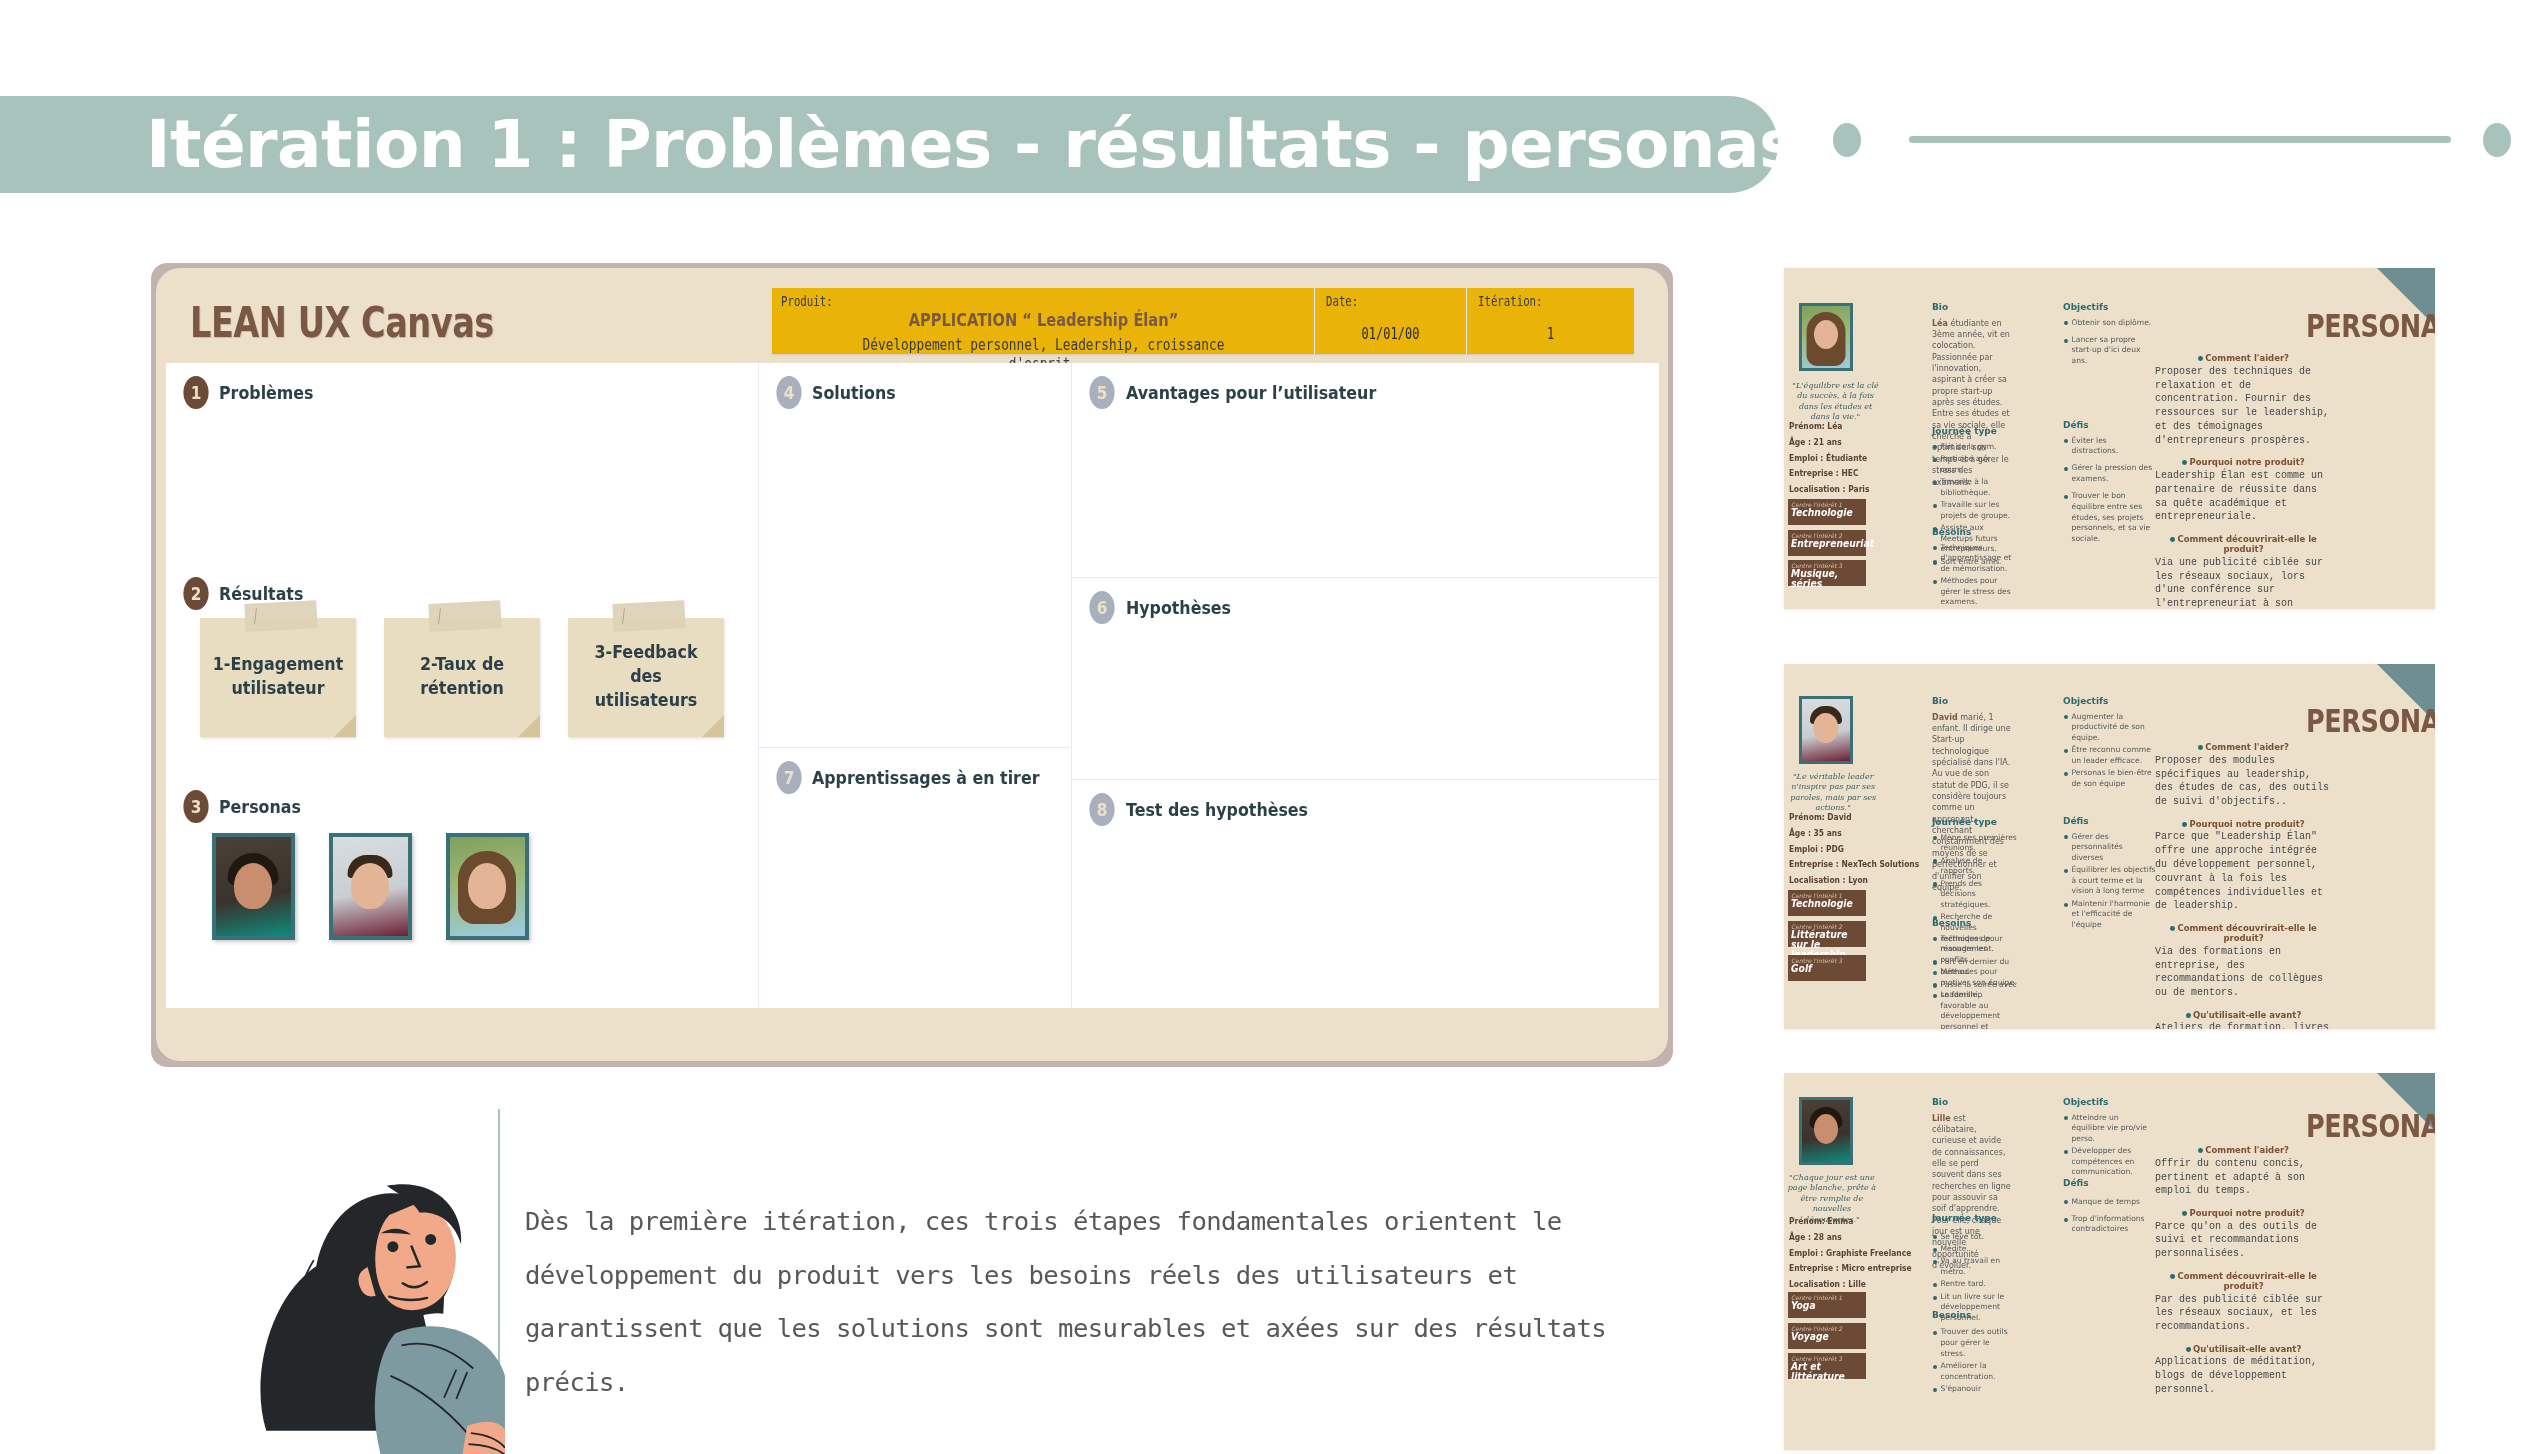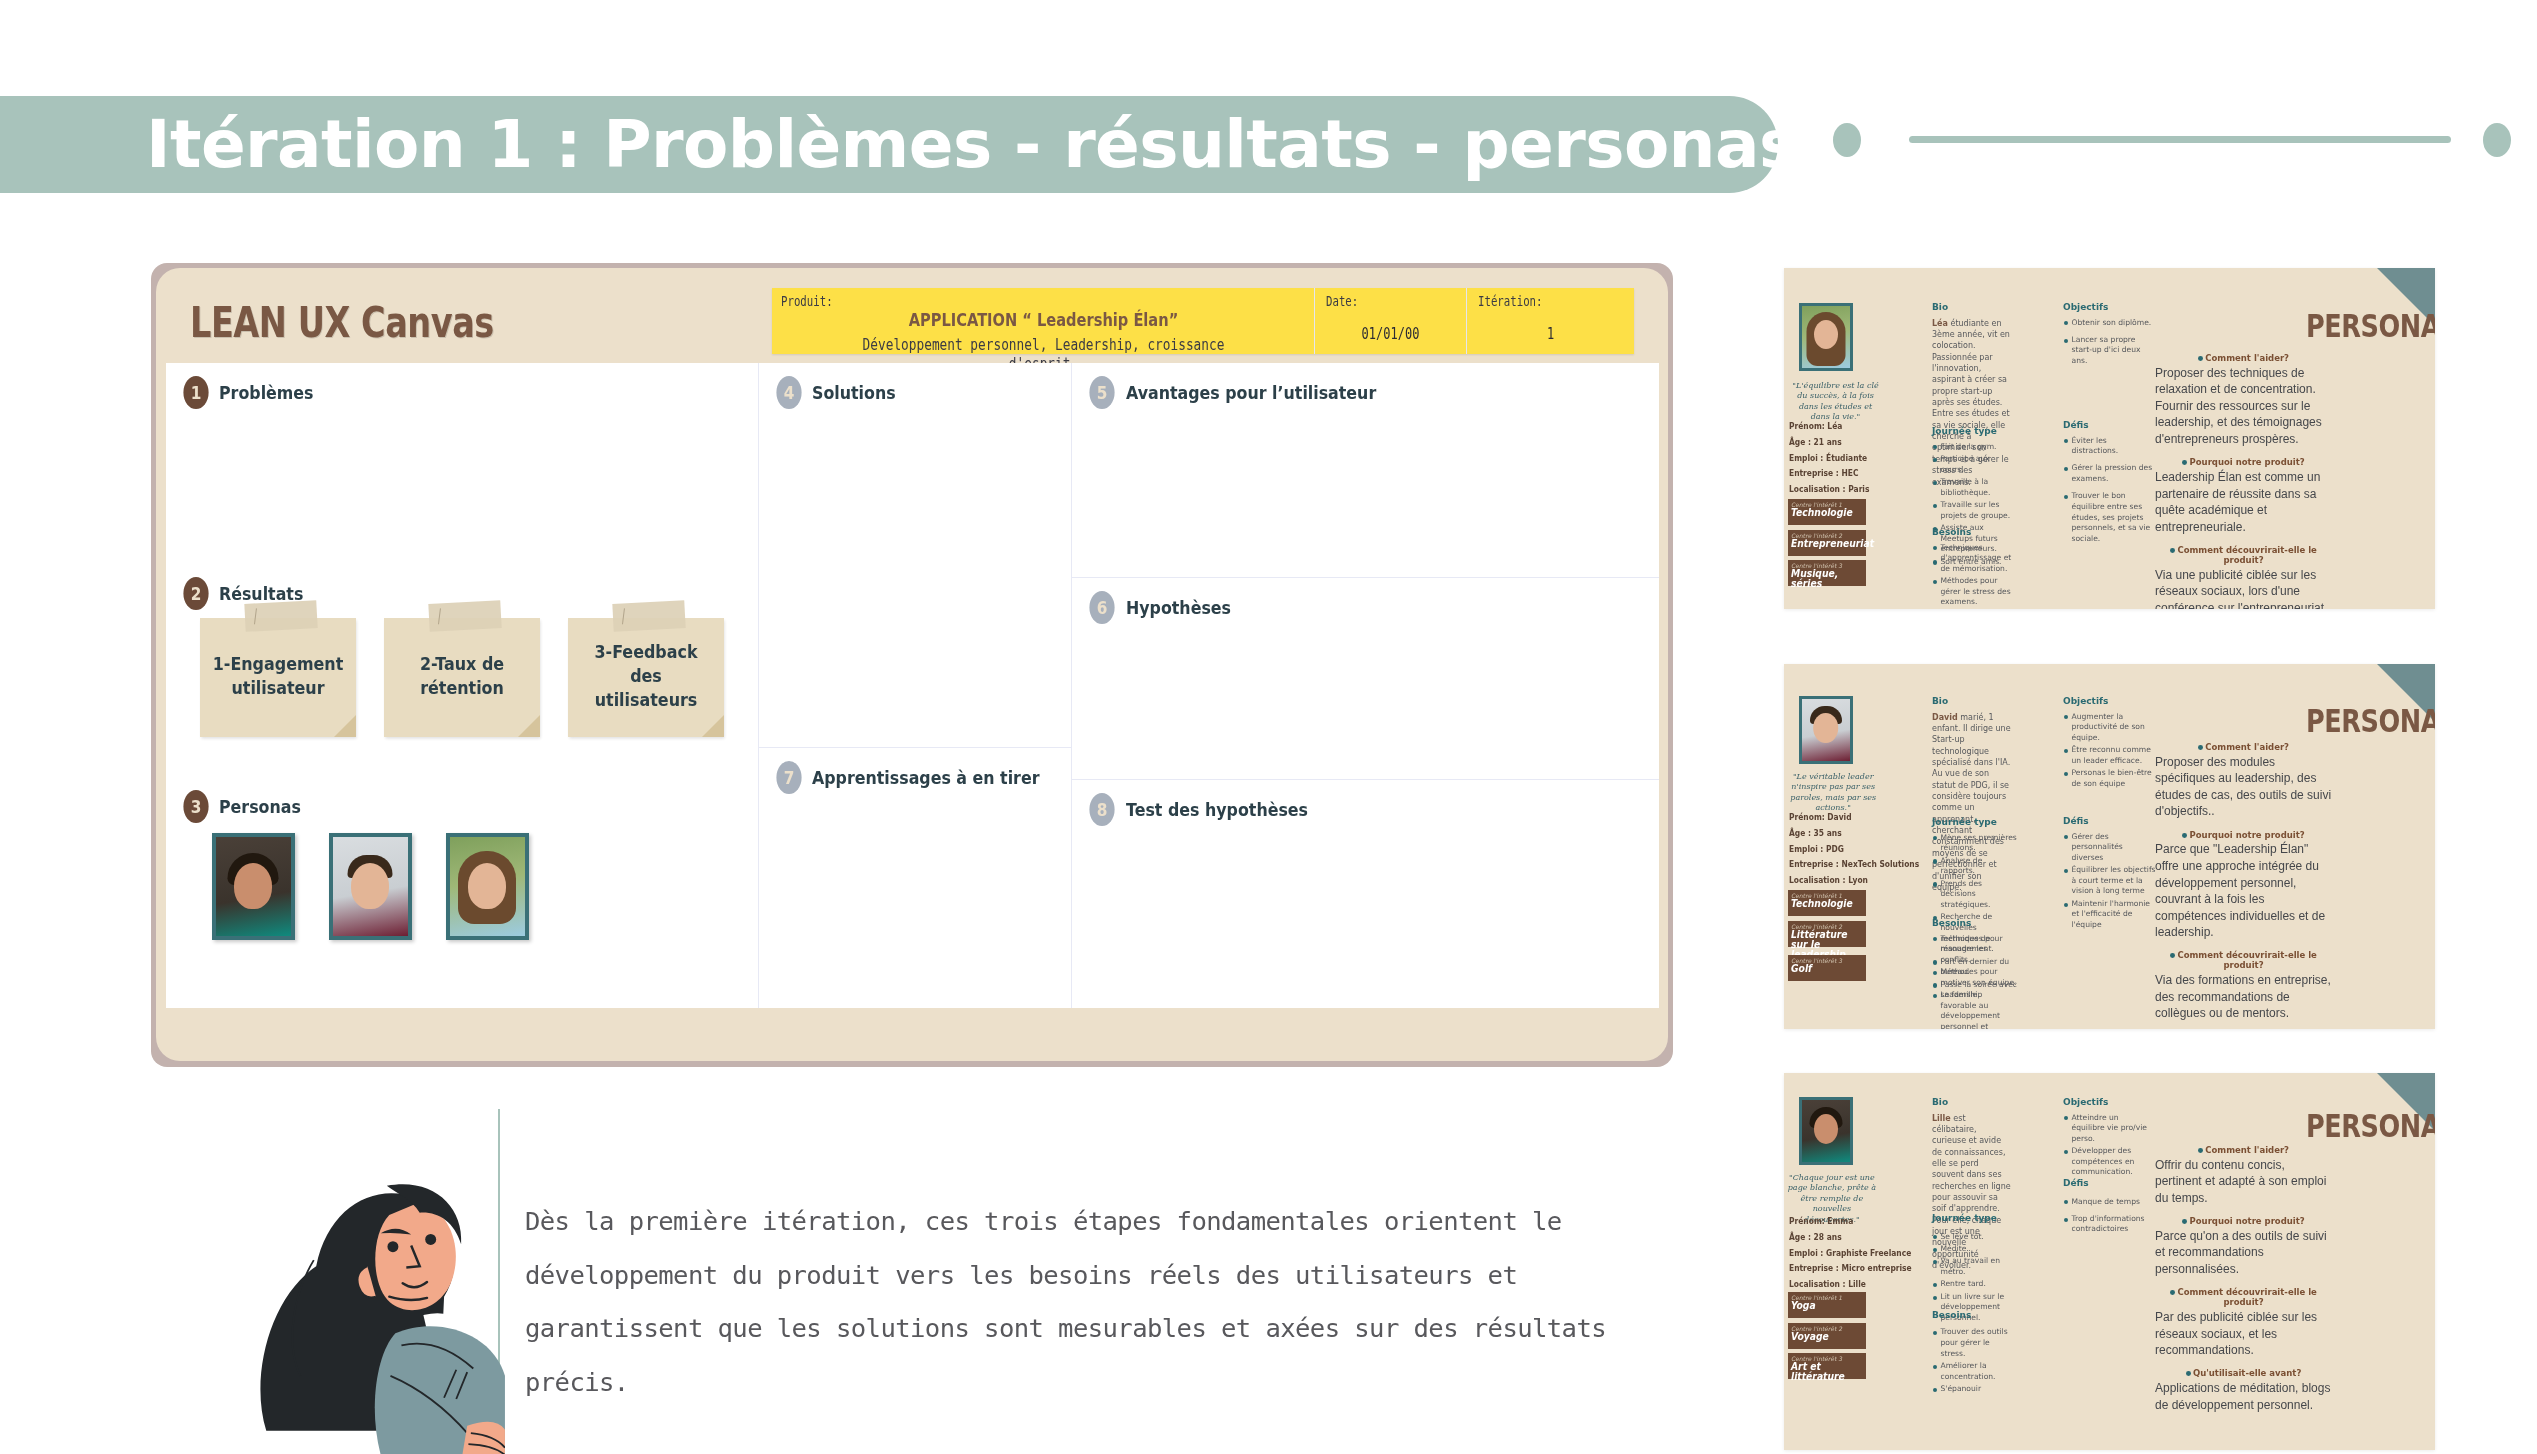--- a/index.html
+++ b/index.html
@@ -73,21 +73,21 @@
     font-family: "DejaVu Sans", sans-serif;
     letter-spacing: -0.6px;
     transform: scaleX(0.78);
     transform-origin: left center;
     text-shadow: 1.2px 1.2px 0 rgba(0,0,0,0.14);
   }
   .meta-bar {
     position: absolute;
     left: 616px; top: 19.5px;
     width: 862px; height: 66px;
-    background: #fde047;
+    background: #eab308;
     display: flex;
     box-shadow: 0 0.6px 1.8px rgba(0,0,0,0.10);
   }
   .meta-cell { position: relative; height: 100%; }
   .meta-cell + .meta-cell { border-left: 1.2px solid #e6e6ee; }
   .meta-produit { flex: 0 0 542px; padding: 6px 8.5px; }
   .meta-date    { flex: 0 0 152px; padding: 6px 11px; text-align: left; }
   .meta-iter    { flex: 1;         padding: 6px 11px; text-align: left; }
   .meta-label {
     font-size: 13.4px; color: #3b3b44;
@@ -298,23 +298,23 @@
     font-size: 8.5px; font-weight: bold; color: #7a4f33;
     text-align: center; margin-bottom: 1.8px;
     font-family: "DejaVu Sans", sans-serif;
   }
   .pc-q .dot {
     display: inline-block; width: 4.9px; height: 4.9px;
     border-radius: 50%; background: #2a6a72;
     margin-right: 2.4px; vertical-align: middle;
   }
   .pc-a {
-    font-size: 12px; color: #45474b; line-height: 1.38;
+    font-size: 10px; color: #45474b; line-height: 1.38;
     margin-bottom: 9.7px;
-    font-family: Liberation Sans, sans-serif;
+    font-family: Liberation Mono, monospace;
   }
 
   
   .vline {
     position: absolute;
     width: 1.8px; background: #a8c3bb;
   }
   .caption {
     position: absolute;
     left: 525px; top: 1195px;

